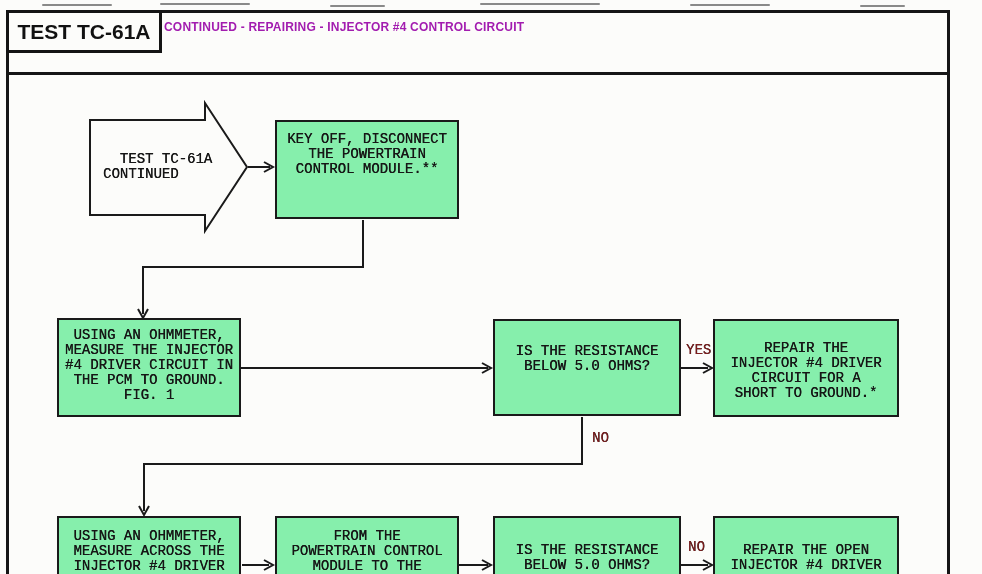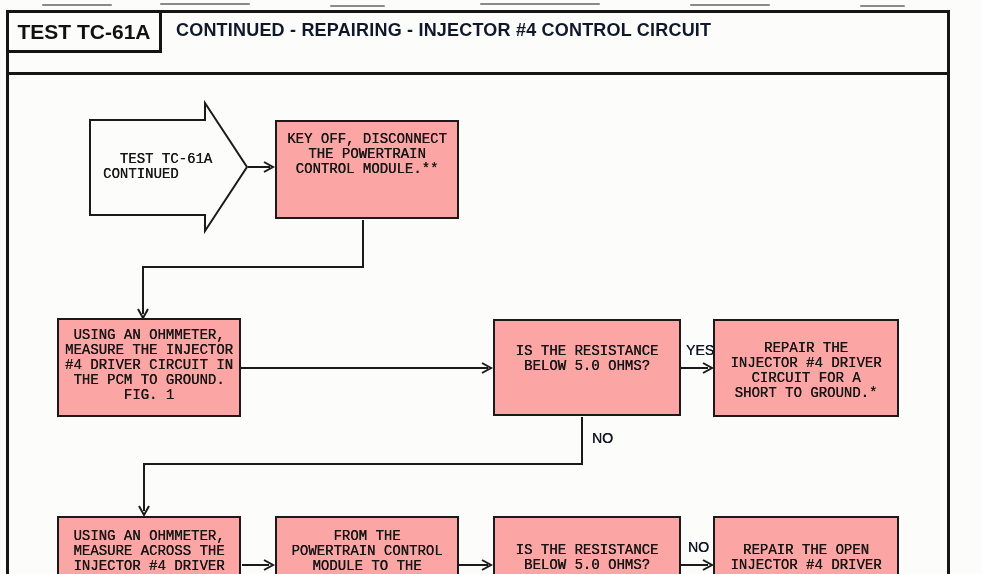--- a/index.html
+++ b/index.html
@@ -27,54 +27,54 @@
   .test-id-box {
     position: absolute; left: 6px; top: 10px;
     width: 150px; height: 37px;
     border: 3px solid #141414;
     background: #fcfcfa;
     display: flex; align-items: center; justify-content: center;
     font-weight: bold; font-size: 21px; letter-spacing: 0px;
     color: #111;
   }
   .header-title {
-    position: absolute; left: 176px; top: 20px;
-    font-weight: bold; font-size: 18px;
+    position: absolute; left: 164px; top: 20px;
+    font-weight: bold; font-size: 12px;
     letter-spacing: 0.2px;
-    color: #0f172a;
+    color: #a21caf;
     white-space: nowrap;
   }
   .scan-speck { position: absolute; background: #2b2b2b; opacity: .55; border-radius: 1px; }
 
   
   .fc-layer { position: absolute; left: 0; top: 0; pointer-events: none; }
   .fc-box {
     position: absolute;
     box-sizing: border-box;
     border: 2px solid #1a1a1a;
-    background: #fca5a5;
+    background: #86efac;
     font-family: "Liberation Mono", monospace;
     font-size: 14px; line-height: 15px;
     color: #161616;
     text-align: center;
     white-space: pre;
     text-shadow: 0.3px 0 0 #161616;
   }
   .entry-text {
     position: absolute; left: 103px; top: 152px;
     font-family: "Liberation Mono", monospace;
     font-size: 14px; line-height: 15px;
     color: #161616; white-space: pre;
     text-shadow: 0.3px 0 0 #161616;
   }
   .edge-label {
     position: absolute;
-    font-family: Liberation Sans, sans-serif;
+    font-family: Liberation Mono, monospace;
     font-size: 14px; line-height: 15px;
-    color: #0f172a; white-space: pre;
+    color: #7f1d1d; white-space: pre;
     text-shadow: 0.3px 0 0 #161616;
   }
 </style>
 </head>
 <body>
 
 <div class="scan-speck" style="left:42px;top:4px;width:70px;height:2px;"></div>
 <div class="scan-speck" style="left:160px;top:3px;width:90px;height:2px;"></div>
 <div class="scan-speck" style="left:330px;top:5px;width:55px;height:2px;"></div>
 <div class="scan-speck" style="left:480px;top:3px;width:120px;height:2px;"></div>

